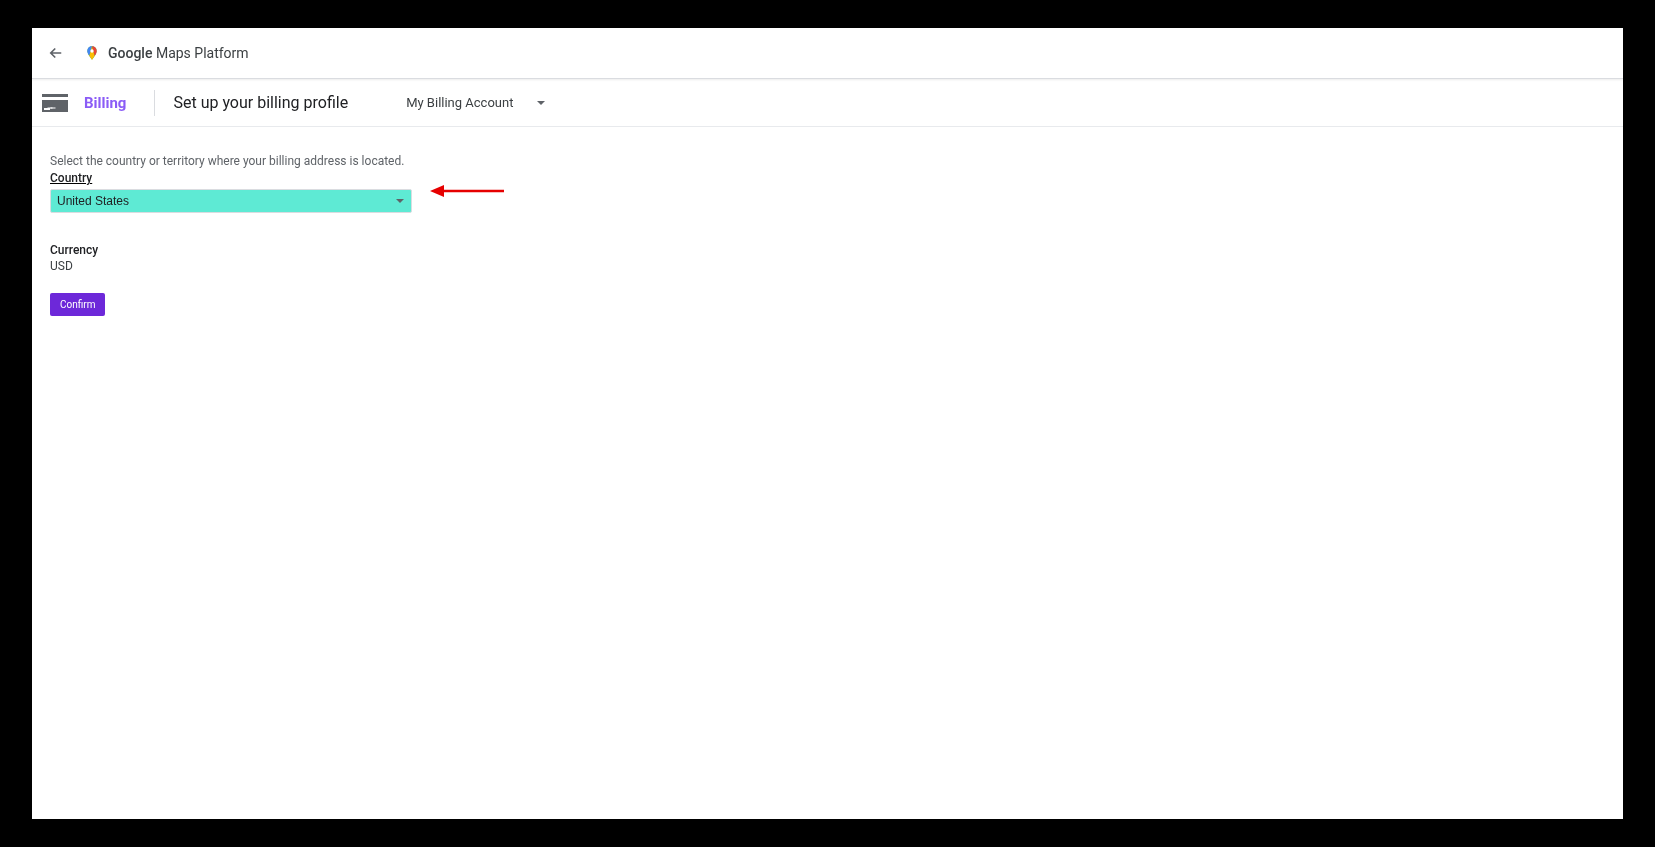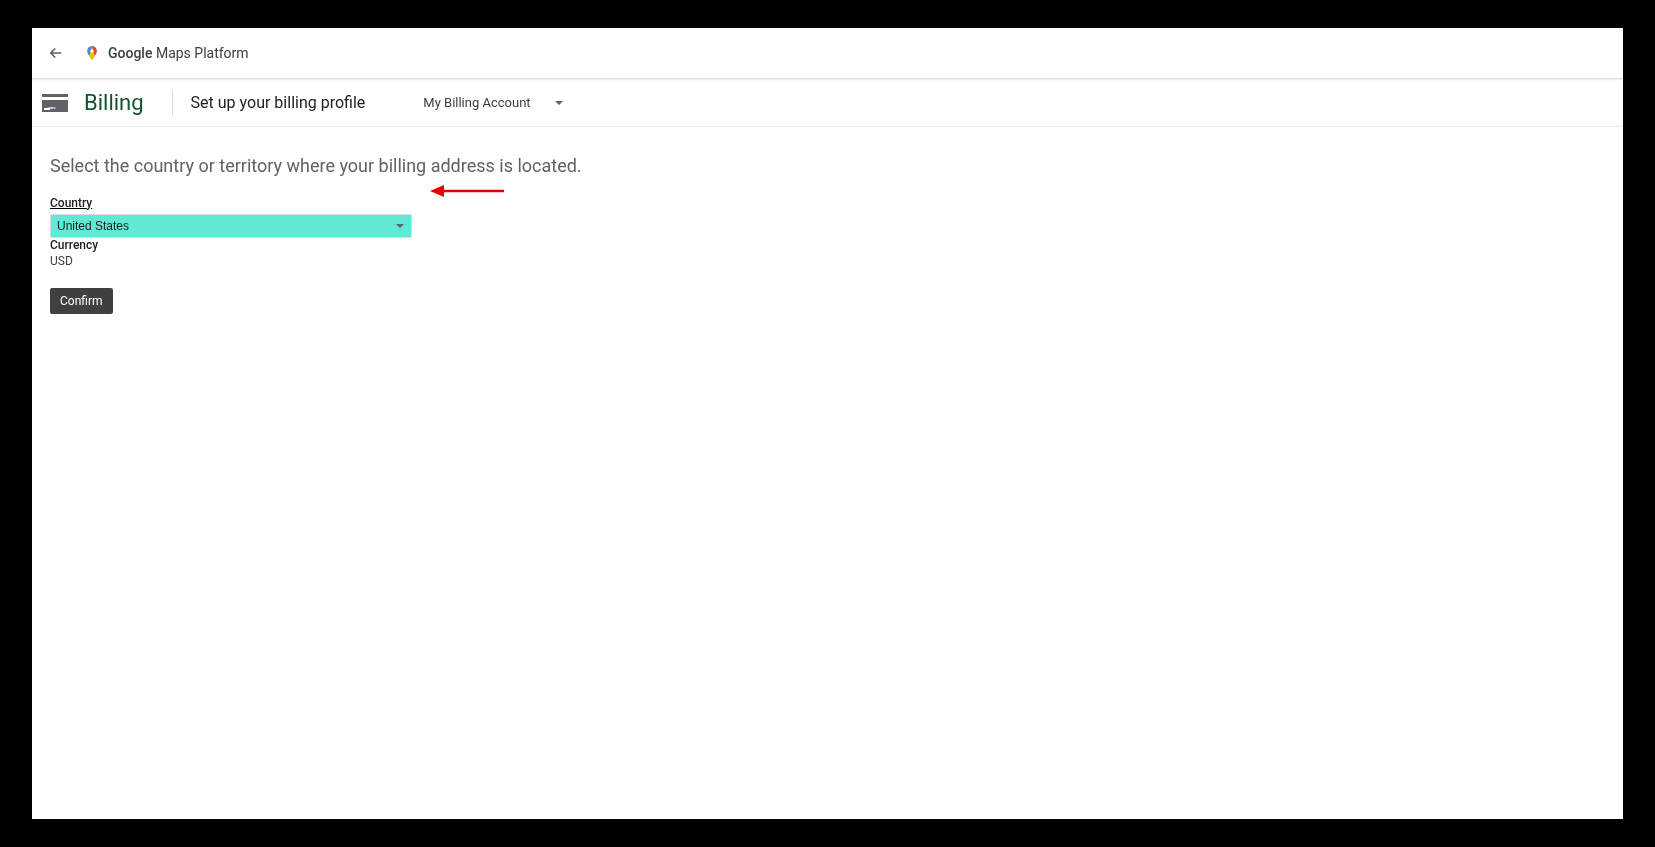--- a/index.html
+++ b/index.html
@@ -81,23 +81,23 @@
       content: '';
       position: absolute;
       bottom: 2px;
       left: 2px;
       width: 6px;
       height: 2px;
       background: #fff;
       box-shadow: 3px -1px 0 -0.5px #fff, 6px -1px 0 -0.5px #fff;
     }
     .billing-label {
-      font-size: 22px;
-      color: #14532d;
-      font-weight: 400;
+      font-size: 15px;
+      color: #8b5cf6;
+      font-weight: 700;
       padding-right: 28px;
     }
     .vertical-divider {
       width: 1px;
       height: 26px;
       background: #dadce0;
       margin-right: 18px;
     }
     .page-title {
       font-size: 16px;
@@ -120,26 +120,25 @@
       height: 0;
       border-left: 4px solid transparent;
       border-right: 4px solid transparent;
       border-top: 4px solid #5f6368;
     }
     .content {
       padding: 24px 18px;
       position: relative;
     }
     .helper-text {
-      font-size: 18px;
+      font-size: 12px;
       color: #5f6368;
       line-height: 1.7;
     }
     .form-group {
-      margin-top: 14px;
       text-decoration: underline;
     }
     .field-label {
       font-size: 12px;
       color: #202124;
       font-weight: 500;
       display: block;
       margin-bottom: 4px;
     }
     .select-wrap {
@@ -165,40 +164,40 @@
       top: 50%;
       transform: translateY(-50%);
       width: 0;
       height: 0;
       border-left: 4px solid transparent;
       border-right: 4px solid transparent;
       border-top: 4px solid #5f6368;
       pointer-events: none;
     }
     .currency-group {
-      margin-top: 0;
+      margin-top: 30px;
     }
     .currency-label {
       font-size: 12px;
       color: #202124;
       font-weight: 500;
     }
     .currency-value {
       font-size: 12px;
       color: #3c4043;
       margin-top: 2px;
     }
     .confirm-btn {
       margin-top: 20px;
-      background: #404040;
+      background: #6d28d9;
       color: #fff;
       border: none;
       border-radius: 2px;
       padding: 6px 10px;
-      font-size: 12px;
+      font-size: 10px;
       cursor: pointer;
       font-family: inherit;
     }
     .red-arrow {
       position: absolute;
       left: 398px;
       top: 56px;
       pointer-events: none;
     }
   </style>

